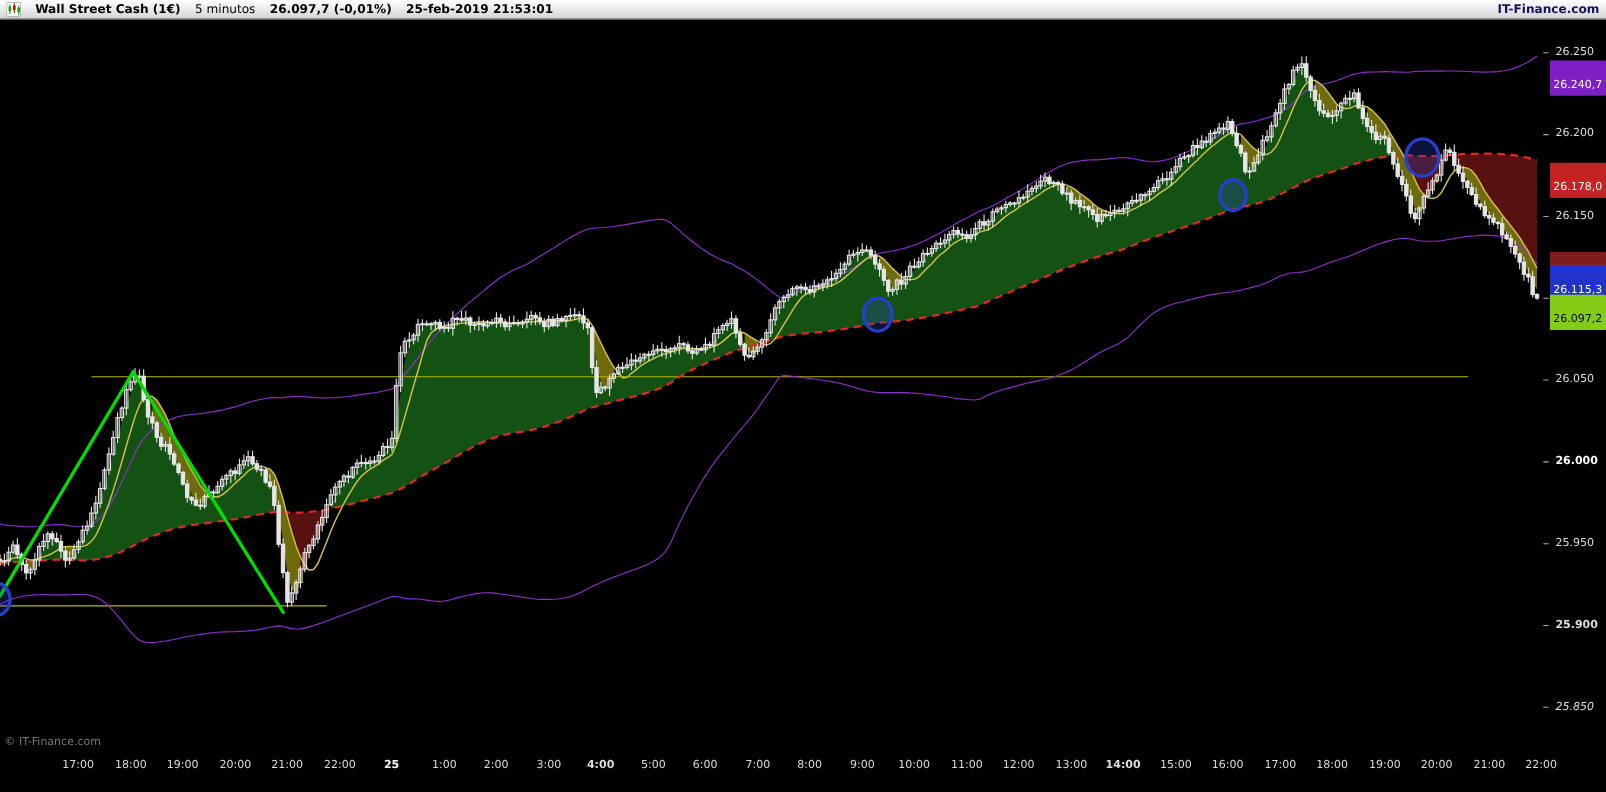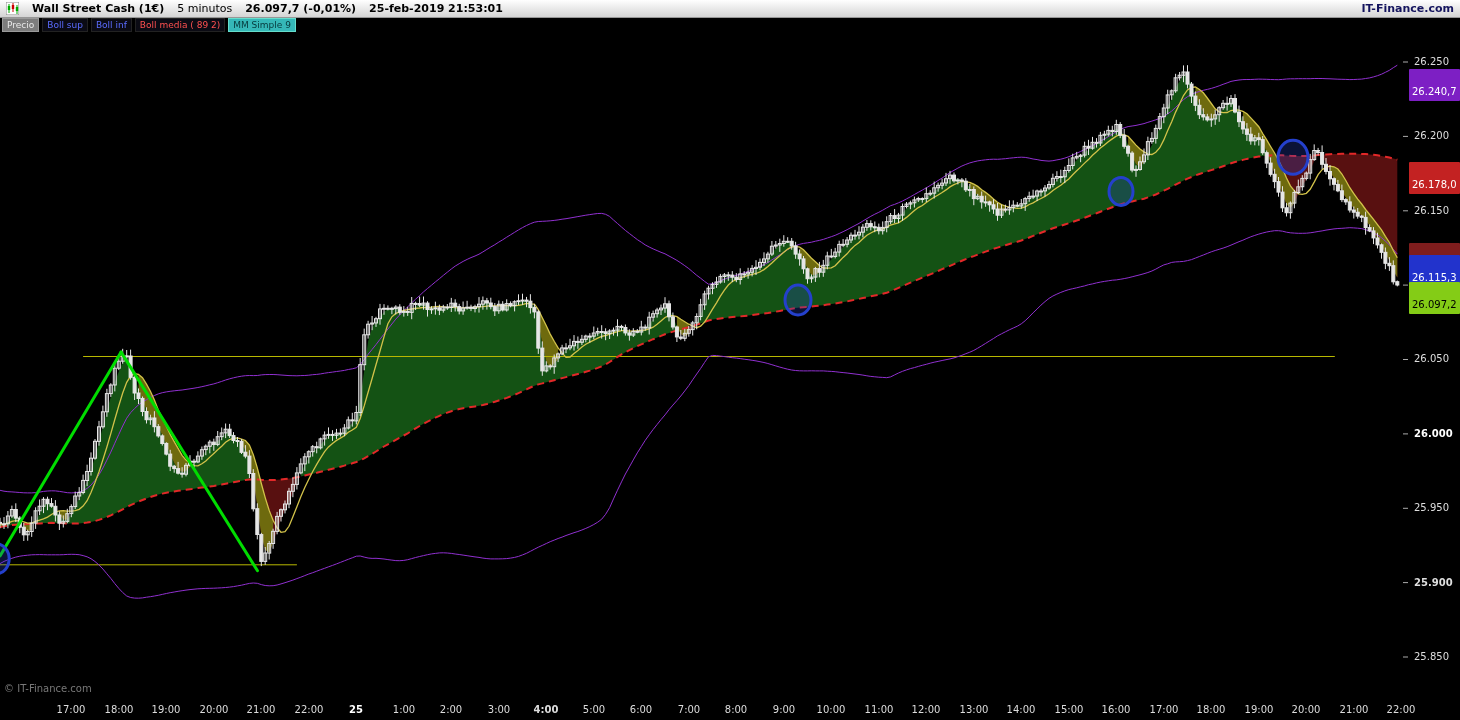--- a/index.html
+++ b/index.html
@@ -46,27 +46,20 @@
       </svg>
     </span>
     <span class="bold">Wall Street Cash (1€)</span>
     <span>5 minutos</span>
     <span class="bold">26.097,7 (-0,01%)</span>
     <span class="bold">25-feb-2019 21:53:01</span>
     <span class="spacer"></span>
     <span class="brand">IT-Finance.com</span>
   </header>
 
-  <div class="legendbar" id="legendbar">
-      <span class="legend-item legend-grey">Precio</span>
-      <span class="legend-item legend-blue">Boll sup</span>
-      <span class="legend-item legend-blue">Boll inf</span>
-      <span class="legend-item legend-red">Boll media ( 89 2)</span>
-      <span class="legend-item legend-teal">MM Simple 9</span>
-    </div>
 
   <div class="chart-area">
     <svg id="plot" width="1408" height="688">
         <defs>
           <clipPath id="clip">
             <rect x="0" y="0" width="1408" height="688"></rect>
           </clipPath>
         </defs>
         <g clip-path="url(#clip)">
           <path d="M0.0,491.9L4.0,491.3L7.9,489.2L11.9,484.4L15.8,482.5L19.8,486.2L19.8,492.4L15.8,492.7L11.9,493.1L7.9,493.7L4.0,494.3L0.0,494.9Z M35.6,489.8L39.6,481.4L43.5,473.4L47.5,471.1L51.5,471.1L55.4,476.3L59.4,482.8L63.3,487.8L67.3,487.4L71.3,481.9L75.2,473.4L79.2,466.4L83.1,457.7L87.1,449.5L91.0,438.0L95.0,425.0L99.0,410.1L102.9,394.6L106.9,378.7L110.8,364.8L114.8,350.3L118.8,339.5L122.7,329.8L126.7,325.7L130.6,331.1L134.6,343.4L138.5,357.6L142.5,369.0L146.5,377.9L150.4,384.4L154.4,389.4L158.3,394.8L162.3,403.3L166.3,412.5L170.2,422.6L174.2,431.0L178.1,437.3L182.1,440.0L186.0,438.9L190.0,434.9L194.0,430.8L197.9,427.8L201.9,423.9L205.8,418.7L209.8,414.0L213.8,412.2L217.7,409.1L221.7,406.0L225.6,400.9L229.6,400.6L233.5,403.1L237.5,407.1L241.5,412.7L245.4,417.9L249.4,428.6L249.4,447.5L245.4,448.0L241.5,448.7L237.5,449.4L233.5,450.2L229.6,451.0L225.6,451.8L221.7,452.6L217.7,453.4L213.8,454.0L209.8,454.5L205.8,455.1L201.9,455.6L197.9,456.1L194.0,456.7L190.0,457.2L186.0,457.8L182.1,458.3L178.1,458.8L174.2,459.4L170.2,460.0L166.3,460.7L162.3,461.6L158.3,462.6L154.4,463.7L150.4,465.0L146.5,466.5L142.5,468.0L138.5,469.5L134.6,471.3L130.6,473.1L126.7,475.1L122.7,477.3L118.8,479.4L114.8,481.4L110.8,483.3L106.9,485.0L102.9,486.5L99.0,487.9L95.0,489.0L91.0,489.9L87.1,490.6L83.1,491.1L79.2,491.4L75.2,491.5L71.3,491.6L67.3,491.5L63.3,491.3L59.4,491.1L55.4,490.9L51.5,490.8L47.5,490.9L43.5,491.1L39.6,491.4L35.6,491.6Z M300.8,441.7L304.8,432.6L308.8,425.5L312.7,419.7L316.7,416.8L320.6,412.5L324.6,408.6L328.5,404.1L332.5,403.0L336.5,402.3L340.4,401.9L344.4,399.5L348.3,395.1L352.3,391.0L356.3,385.8L360.2,367.3L364.2,338.6L368.1,309.2L372.1,295.3L376.0,290.0L380.0,284.9L384.0,280.0L387.9,276.5L391.9,276.4L395.8,276.0L399.8,277.4L403.8,278.3L407.7,280.1L411.7,277.1L415.6,274.5L419.6,272.0L423.5,271.9L427.5,273.9L431.5,275.1L435.4,276.7L439.4,277.0L443.3,276.4L447.3,276.3L451.3,273.9L455.2,273.8L459.2,274.9L463.1,276.5L467.1,276.7L471.0,275.9L475.0,275.4L479.0,274.4L482.9,271.9L486.9,270.7L490.8,271.5L494.8,274.8L498.8,275.2L502.7,276.3L506.7,273.9L510.6,274.4L514.6,271.7L518.5,270.7L522.5,268.8L526.5,268.7L530.4,271.0L534.4,274.9L538.3,290.6L542.3,311.7L546.3,329.7L550.2,335.9L554.2,331.5L558.1,327.5L562.1,321.2L566.0,317.9L570.0,315.2L574.0,313.0L577.9,311.2L581.9,309.0L585.8,307.2L589.8,305.2L593.8,303.1L597.7,301.5L601.7,300.1L605.6,300.3L609.6,300.1L613.5,299.6L617.5,297.2L621.5,296.0L625.4,296.9L629.4,299.8L633.3,301.1L637.3,300.8L641.3,298.2L645.2,297.1L649.2,292.1L653.1,287.6L657.1,281.6L661.0,278.6L665.0,275.3L669.0,277.6L672.9,283.9L676.9,294.9L676.9,298.5L672.9,299.6L669.0,300.9L665.0,302.3L661.0,303.9L657.1,305.6L653.1,307.2L649.2,308.9L645.2,310.6L641.3,312.4L637.3,314.2L633.3,316.2L629.4,318.2L625.4,320.2L621.5,322.4L617.5,324.9L613.5,327.4L609.6,330.0L605.6,332.3L601.7,334.3L597.7,335.9L593.8,337.3L589.8,338.6L585.8,339.8L581.9,341.0L577.9,342.0L574.0,343.0L570.0,344.0L566.0,345.1L562.1,346.1L558.1,347.2L554.2,348.2L550.2,349.3L546.3,350.3L542.3,351.4L538.3,352.4L534.4,353.7L530.4,355.5L526.5,357.4L522.5,359.3L518.5,361.1L514.6,362.8L510.6,364.4L506.7,365.9L502.7,367.3L498.8,368.5L494.8,369.8L490.8,370.9L486.9,372.0L482.9,373.0L479.0,373.8L475.0,374.4L471.0,375.0L467.1,375.6L463.1,376.2L459.2,377.1L455.2,378.0L451.3,379.2L447.3,380.6L443.3,382.1L439.4,383.8L435.4,385.6L431.5,387.6L427.5,389.6L423.5,391.7L419.6,394.0L415.6,396.3L411.7,398.8L407.7,401.3L403.8,403.5L399.8,405.7L395.8,407.9L391.9,410.0L387.9,412.3L384.0,414.5L380.0,417.0L376.0,419.5L372.1,421.9L368.1,424.2L364.2,426.4L360.2,428.3L356.3,430.0L352.3,431.3L348.3,432.4L344.4,433.6L340.4,434.7L336.5,435.7L332.5,436.7L328.5,437.7L324.6,438.8L320.6,439.8L316.7,440.8L312.7,441.7L308.8,442.6L304.8,443.5L300.8,444.4Z M696.7,291.0L700.6,282.7L704.6,273.1L708.5,263.7L712.5,256.8L716.5,252.9L720.4,248.9L724.4,245.8L728.3,243.5L732.3,243.7L736.3,245.3L740.2,244.9L744.2,243.8L748.1,241.4L752.1,239.5L756.0,237.3L760.0,234.0L764.0,230.9L767.9,226.5L771.9,221.0L775.8,216.4L779.8,212.9L783.8,211.3L787.7,210.0L791.7,210.8L795.6,215.1L799.6,220.9L803.5,228.6L807.5,236.8L811.5,242.9L815.4,242.8L819.4,240.7L823.3,236.7L827.3,232.5L831.3,227.3L835.2,222.8L839.2,219.0L843.1,214.9L847.1,210.9L851.0,207.8L855.0,204.8L859.0,202.2L862.9,199.5L866.9,195.7L870.8,193.8L874.8,193.9L878.8,196.3L882.7,196.5L886.7,194.6L890.6,189.5L894.6,186.6L898.5,184.4L902.5,181.3L906.5,176.5L910.4,172.4L914.4,170.3L918.3,168.4L922.3,167.0L926.3,164.9L930.2,163.2L934.2,159.6L938.1,156.8L942.1,153.4L946.0,150.4L950.0,147.0L954.0,146.2L957.9,146.7L961.9,148.7L965.8,151.7L969.8,154.9L973.8,160.7L977.7,162.8L981.7,166.9L985.6,168.0L989.6,170.9L993.5,173.3L997.5,177.7L1001.5,179.1L1005.4,179.4L1009.4,176.8L1013.3,175.5L1017.3,174.2L1021.3,173.0L1025.2,170.8L1029.2,167.6L1033.1,165.0L1037.1,162.5L1041.0,160.7L1045.0,158.0L1049.0,155.8L1052.9,151.6L1056.9,147.8L1060.8,145.2L1064.8,142.6L1068.8,138.9L1072.7,132.6L1076.7,127.9L1080.6,124.5L1084.6,120.6L1088.5,117.9L1092.5,113.6L1096.5,112.5L1100.4,108.2L1104.4,105.5L1108.3,101.3L1112.3,100.0L1116.3,96.8L1120.2,98.4L1124.2,103.3L1128.1,112.9L1132.1,124.5L1136.0,132.2L1140.0,135.1L1144.0,130.0L1147.9,120.8L1151.9,113.0L1155.8,104.1L1159.8,95.8L1163.8,85.7L1167.7,74.5L1171.7,65.9L1175.6,55.8L1179.6,49.3L1183.5,43.0L1187.5,45.1L1191.5,52.0L1195.4,63.2L1199.4,73.4L1203.3,80.3L1207.3,85.2L1211.3,86.6L1215.2,85.8L1219.2,81.8L1223.1,76.6L1227.1,72.9L1231.0,69.8L1235.0,72.7L1239.0,78.7L1242.9,88.9L1246.9,96.3L1250.8,102.7L1254.8,105.6L1258.8,107.4L1262.7,111.4L1266.7,119.8L1266.7,123.6L1262.7,124.1L1258.8,124.6L1254.8,125.3L1250.8,126.1L1246.9,126.9L1242.9,127.9L1239.0,128.9L1235.0,130.0L1231.0,131.3L1227.1,132.8L1223.1,134.2L1219.2,135.6L1215.2,136.9L1211.3,138.1L1207.3,139.4L1203.3,140.7L1199.4,142.0L1195.4,143.4L1191.5,145.0L1187.5,146.6L1183.5,148.5L1179.6,150.6L1175.6,152.6L1171.7,154.7L1167.7,156.8L1163.8,158.7L1159.8,160.6L1155.8,162.5L1151.9,164.0L1147.9,165.4L1144.0,166.7L1140.0,167.7L1136.0,168.6L1132.1,169.4L1128.1,170.2L1124.2,171.2L1120.2,172.4L1116.3,173.7L1112.3,175.2L1108.3,176.7L1104.4,178.2L1100.4,179.7L1096.5,181.3L1092.5,182.7L1088.5,184.2L1084.6,185.7L1080.6,187.2L1076.7,188.5L1072.7,189.8L1068.8,191.2L1064.8,192.5L1060.8,193.8L1056.9,195.0L1052.9,196.3L1049.0,197.7L1045.0,199.2L1041.0,200.7L1037.1,202.3L1033.1,203.9L1029.2,205.5L1025.2,207.1L1021.3,208.5L1017.3,209.8L1013.3,210.9L1009.4,212.0L1005.4,213.2L1001.5,214.4L997.5,215.6L993.5,216.8L989.6,218.2L985.6,219.6L981.7,221.1L977.7,222.6L973.8,224.1L969.8,225.5L965.8,227.1L961.9,228.7L957.9,230.3L954.0,232.1L950.0,233.8L946.0,235.5L942.1,237.2L938.1,239.0L934.2,240.7L930.2,242.4L926.3,244.0L922.3,245.7L918.3,247.4L914.4,249.0L910.4,250.7L906.5,252.4L902.5,254.1L898.5,255.9L894.6,257.6L890.6,259.3L886.7,260.8L882.7,261.8L878.8,262.7L874.8,263.5L870.8,264.3L866.9,265.2L862.9,266.1L859.0,266.9L855.0,267.7L851.0,268.6L847.1,269.4L843.1,270.1L839.2,270.8L835.2,271.5L831.3,272.1L827.3,272.6L823.3,273.2L819.4,273.6L815.4,274.0L811.5,274.5L807.5,274.9L803.5,275.2L799.6,275.6L795.6,276.1L791.7,276.7L787.7,277.4L783.8,278.2L779.8,278.9L775.8,279.7L771.9,280.3L767.9,281.0L764.0,281.5L760.0,282.0L756.0,282.6L752.1,283.1L748.1,283.6L744.2,284.0L740.2,284.4L736.3,284.8L732.3,285.1L728.3,285.4L724.4,285.9L720.4,286.5L716.5,287.0L712.5,287.6L708.5,288.5L704.6,289.9L700.6,291.3L696.7,292.6Z" fill="#145214"></path>
@@ -456,21 +449,21 @@
       </svg>
     <div class="price-axis" id="price-axis">
         <div class="ytick" style="top: 24px;">26.250</div>
         <div class="ytick" style="top: 98px;">26.200</div>
         <div class="ytick" style="top: 173px;">26.150</div>
         <div class="ytick" style="top: 247px;">26.100</div>
         <div class="ytick" style="top: 321px;">26.050</div>
         <div class="ytick bold" style="top: 396px;">26.000</div>
         <div class="ytick" style="top: 470px;">25.950</div>
         <div class="ytick" style="top: 545px; font-weight: bold;">25.900</div>
-        <div class="ytick" style="top: 619px;">25.850</div>
+        <div class="ytick" style="top: 619px; font-style: italic;">25.850</div>
         <div class="price-tag" style="top: 37px; background: rgb(125, 31, 196); color: rgb(255, 255, 255);">26.240,7</div>
         <div class="price-tag" style="top: 130px; background: rgb(195, 34, 34); color: rgb(255, 255, 255);">26.178,0</div>
         <div class="price-tag" style="top: 211px; background: #7f1d1d; color: rgb(255, 255, 255);">26.123,9</div>
         <div class="price-tag" style="top: 223px; background: rgb(34, 51, 204); color: rgb(255, 255, 255);">26.115,3</div>
         <div class="price-tag" style="top: 250px; background: #84cc16; color: rgb(0, 0, 0);">26.097,2</div>
       </div>
     <div id="time-axis">
         <div class="xtick" style="left: 71px;">17:00</div>
         <div class="xtick" style="left: 119px;">18:00</div>
         <div class="xtick" style="left: 166px;">19:00</div>
@@ -484,21 +477,21 @@
         <div class="xtick" style="left: 546px; font-weight: bold;">4:00</div>
         <div class="xtick" style="left: 594px;">5:00</div>
         <div class="xtick" style="left: 641px;">6:00</div>
         <div class="xtick" style="left: 689px;">7:00</div>
         <div class="xtick" style="left: 736px;">8:00</div>
         <div class="xtick" style="left: 784px;">9:00</div>
         <div class="xtick" style="left: 831px;">10:00</div>
         <div class="xtick" style="left: 879px;">11:00</div>
         <div class="xtick" style="left: 926px;">12:00</div>
         <div class="xtick" style="left: 974px;">13:00</div>
-        <div class="xtick" style="left: 1021px;">14:00</div>
+        <div class="xtick" style="left: 1021px; font-weight: bold;">14:00</div>
         <div class="xtick" style="left: 1069px;">15:00</div>
         <div class="xtick" style="left: 1116px;">16:00</div>
         <div class="xtick" style="left: 1164px;">17:00</div>
         <div class="xtick" style="left: 1211px;">18:00</div>
         <div class="xtick" style="left: 1259px;">19:00</div>
         <div class="xtick" style="left: 1306px;">20:00</div>
         <div class="xtick" style="left: 1354px;">21:00</div>
         <div class="xtick" style="left: 1401px;">22:00</div>
       </div>
     <div class="watermark">© IT-Finance.com</div>

